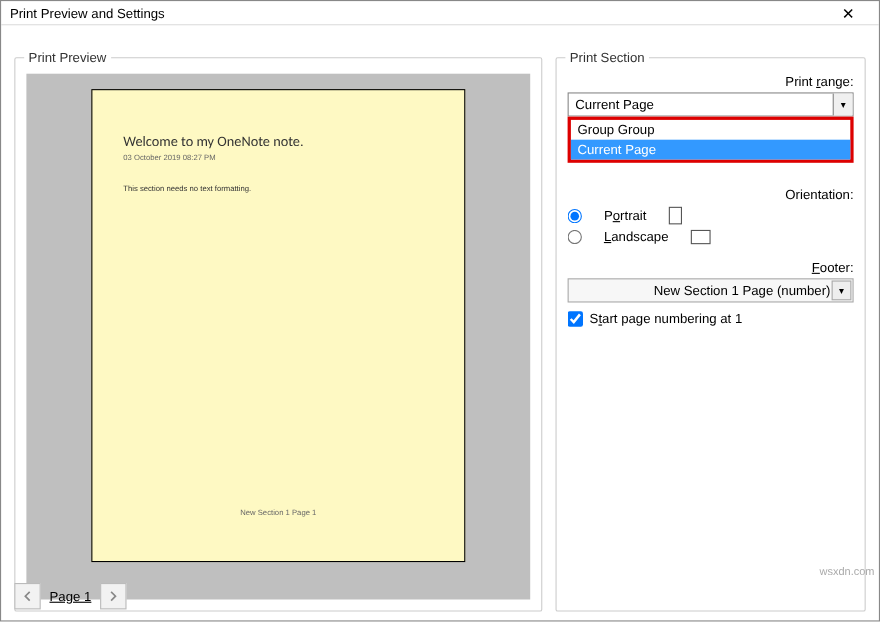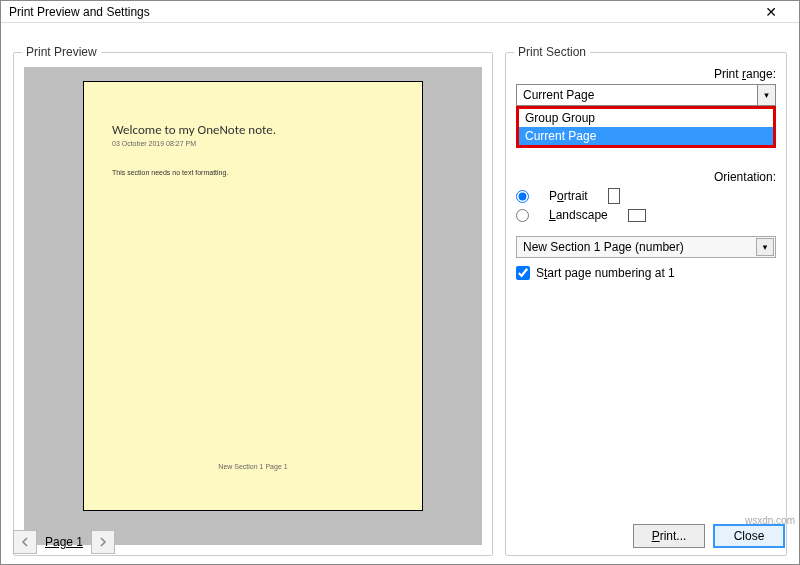--- a/index.html
+++ b/index.html
@@ -39,21 +39,21 @@
 .checkrow input { width: 14px; height: 14px; }
 
 .orientation { margin-top: 8px; }
 .radio-row { display: flex; align-items: center; gap: 20px; margin: 4px 0; }
 .radio-row input { width: 13px; height: 13px; }
 .orient-icon { width: 16px; height: 16px; border: 1px solid #555; display: inline-block; }
 .orient-icon.p { width: 12px; height: 16px; }
 .orient-icon.l { width: 18px; height: 13px; }
 
 .footer-section { margin-top: 14px; }
-.footer-select { width: 100%; height: 22px; border: 1px solid #aaa; display: flex; align-items: center; padding: 0 20px 0 6px; position: relative; background: #f7f7f7; }
+.footer-select { width: 100%; height: 22px; border: 1px solid #aaa; display: flex; align-items: center; padding: 0 20px 0 6px; position: relative; background: #f7f7f7; justify-content: flex-end; }
 .footer-select .dd2 { position: absolute; right: 1px; top: 1px; width: 18px; height: calc(100% - 2px); border: 1px solid #aaa; display: flex; align-items: center; justify-content: center; font-size: 9px; background: #eee; }
 
 .button-row { display: flex; justify-content: flex-end; gap: 8px; padding: 10px 14px; border-top: 0; }
 .btn { min-width: 72px; height: 24px; border: 1px solid #888; background: #eee; display: flex; align-items: center; justify-content: center; cursor: pointer; }
 .btn.primary { border: 2px solid #3399ff; background: #e7f3fc; }
 
 .watermark { position: absolute; right: 4px; bottom: 38px; font-size: 10px; color: #aaa; }
 
 
 .u { text-decoration: underline; }
@@ -110,20 +110,21 @@
           <span class="orient-icon p"></span>
         </div>
         <div class="radio-row">
           <input type="radio" name="orient" style="">
           <span><span class="u">L</span>andscape</span>
           <span class="orient-icon l"></span>
         </div>
       </div>
 
       <div class="footer-section">
+        <label class="block"><span class="u">F</span>ooter:</label>
         <div class="footer-select">
           <span>New Section 1 Page (number)</span>
           <span class="dd2">▾</span>
         </div>
         <div class="checkrow" style="margin-top:8px;">
           <input type="checkbox" checked="" style="">
           <span>S<span class="u">t</span>art page numbering at 1</span>
         </div>
       </div>
     </div>
@@ -137,23 +138,15 @@
         </svg>
     </div>
     <span>Page 1</span>
     <div class="nav-btn">
       <svg width="10" height="10">
           <path d="M3 1 L7 5 L3 9" stroke="#888" fill="none" stroke-width="1.5"></path>
         </svg>
     </div>
   </div>
 
-  <div class="button-row" style="position:absolute; bottom:6px; right:0;">
-    <div class="btn">
-        <span><span class="u">P</span>rint...</span>
-      </div>
-    <div class="btn primary">
-        <span>Close</span>
-      </div>
-  </div>
 
   <div class="watermark">wsxdn.com</div>
 </div>
 
 </body></html>

